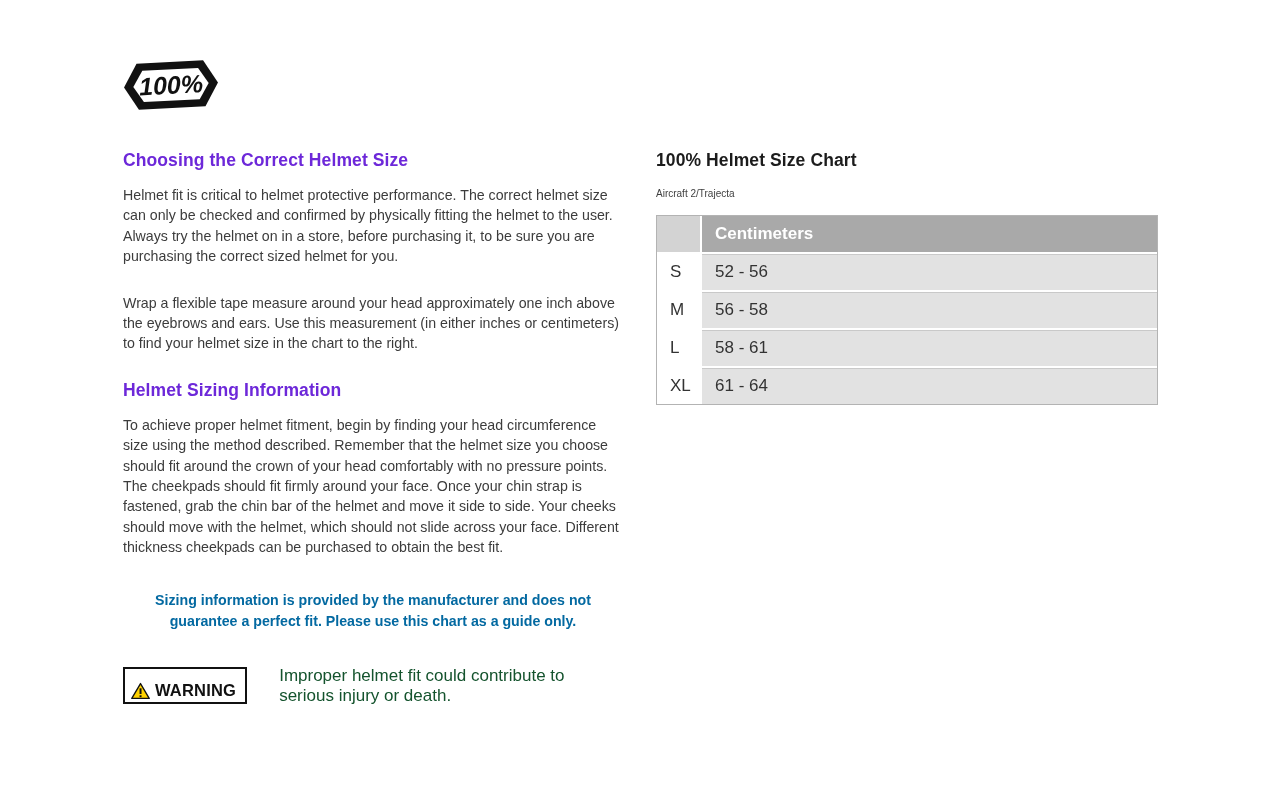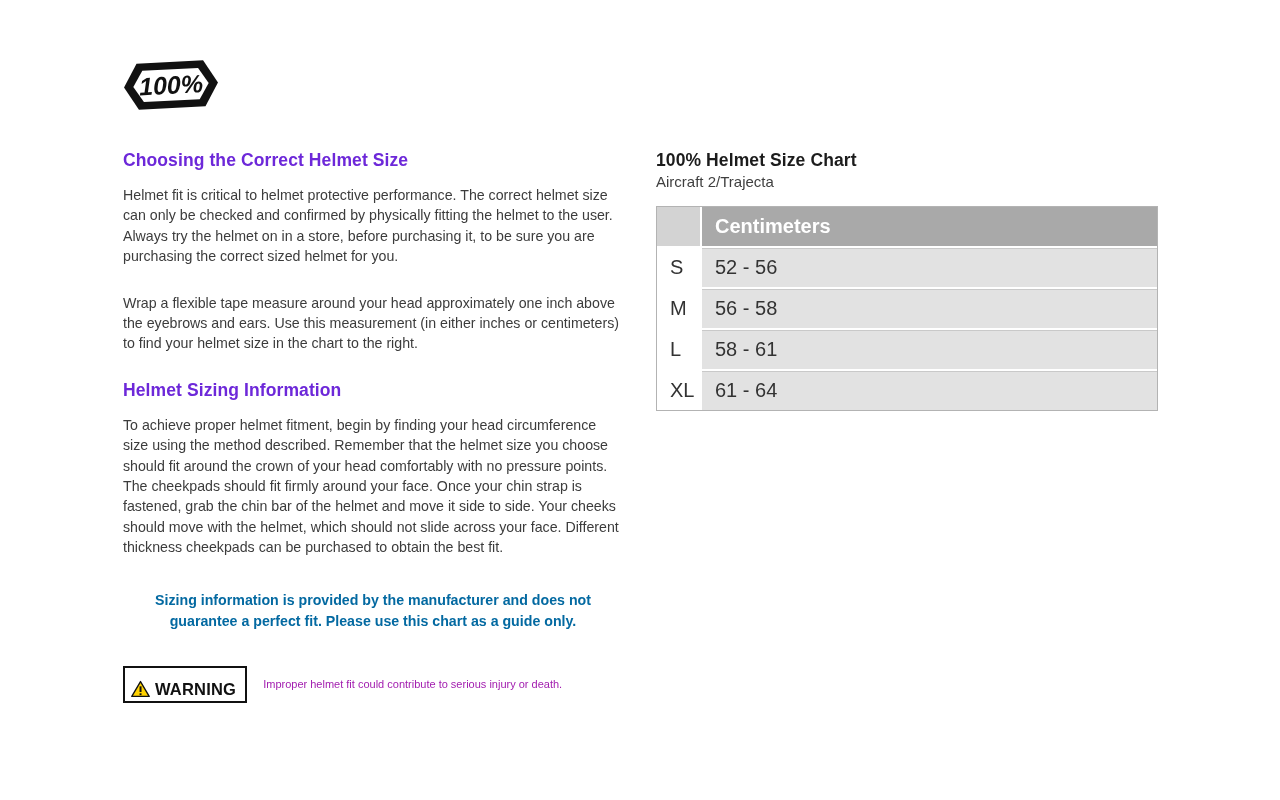--- a/index.html
+++ b/index.html
@@ -70,50 +70,51 @@
     padding: 12px 9px 2px 6px;
     flex: 0 0 auto;
   }
   .warning-box .warning-label {
     font-weight: 700;
     font-size: 16.5px;
     letter-spacing: 0.2px;
     color: #111;
   }
   .warning-text {
-    font-size: 11px;
-    color: #a21caf;
+    font-size: 17px;
+    color: #14532d;
+    margin-left: 16px;
   }
 
   
   .chart-title {
     font-size: 17.5px;
     font-weight: 700;
     color: #1c1c1c;
     margin: 0;
     letter-spacing: 0.1px;
   }
   .chart-subtitle {
-    font-size: 15px;
+    font-size: 10px;
     color: #3f3f3f;
-    margin: 2px 0 0 0;
+    margin: 17px 0 0 0;
   }
   .size-table-wrap {
     margin-top: 16px;
     border: 1px solid #b3b3b3;
   }
   table.size-table {
     border-collapse: collapse;
     width: 100%;
     table-layout: fixed;
   }
   .size-table th, .size-table td {
     padding: 8px 13px;
     height: 34px;
-    font-size: 20px;
+    font-size: 17px;
     text-align: left;
     vertical-align: middle;
   }
   .size-table col.c-size { width: 44px; }
   .size-table thead th { height: 33px; }
   .size-table thead .corner-cell { background: #d3d3d3; }
   .size-table thead .header-cell {
     background: #a9a9a9;
     color: #ffffff;
     font-weight: 700;

